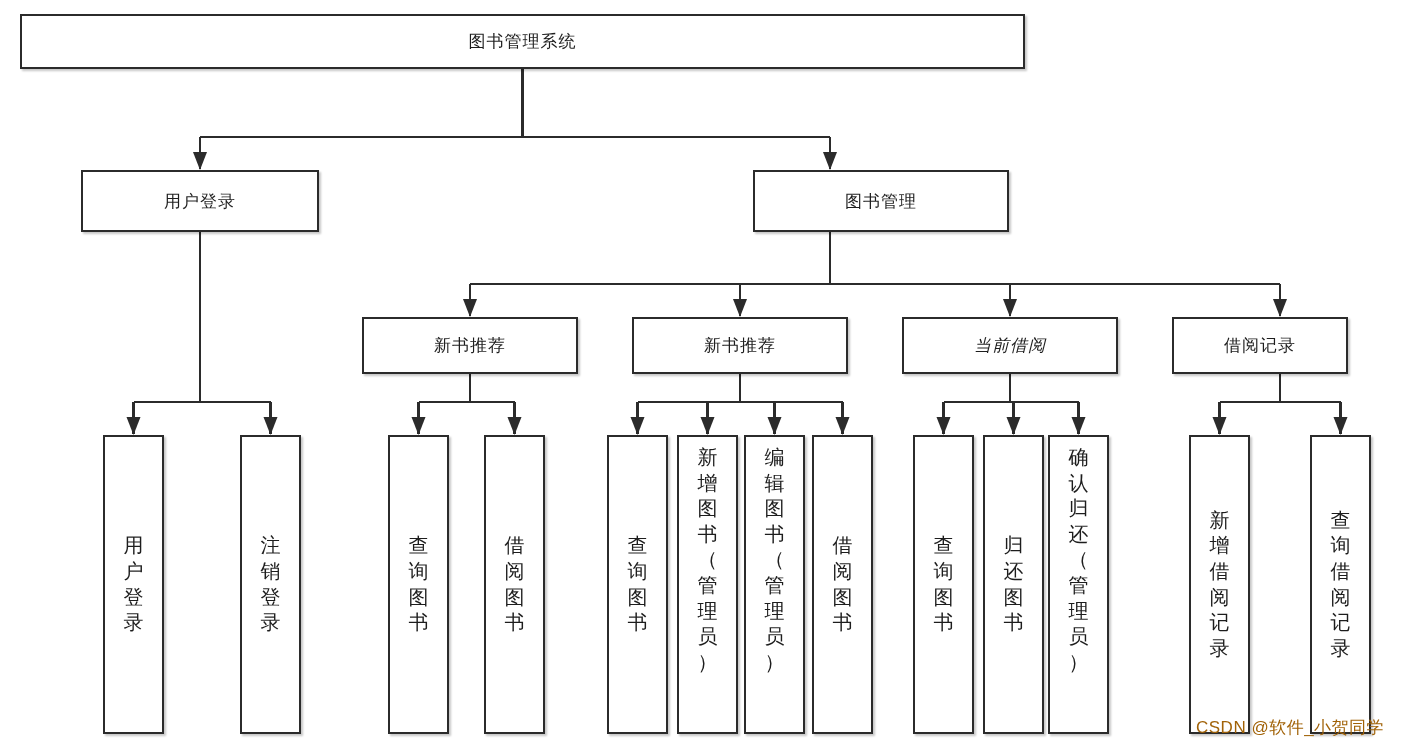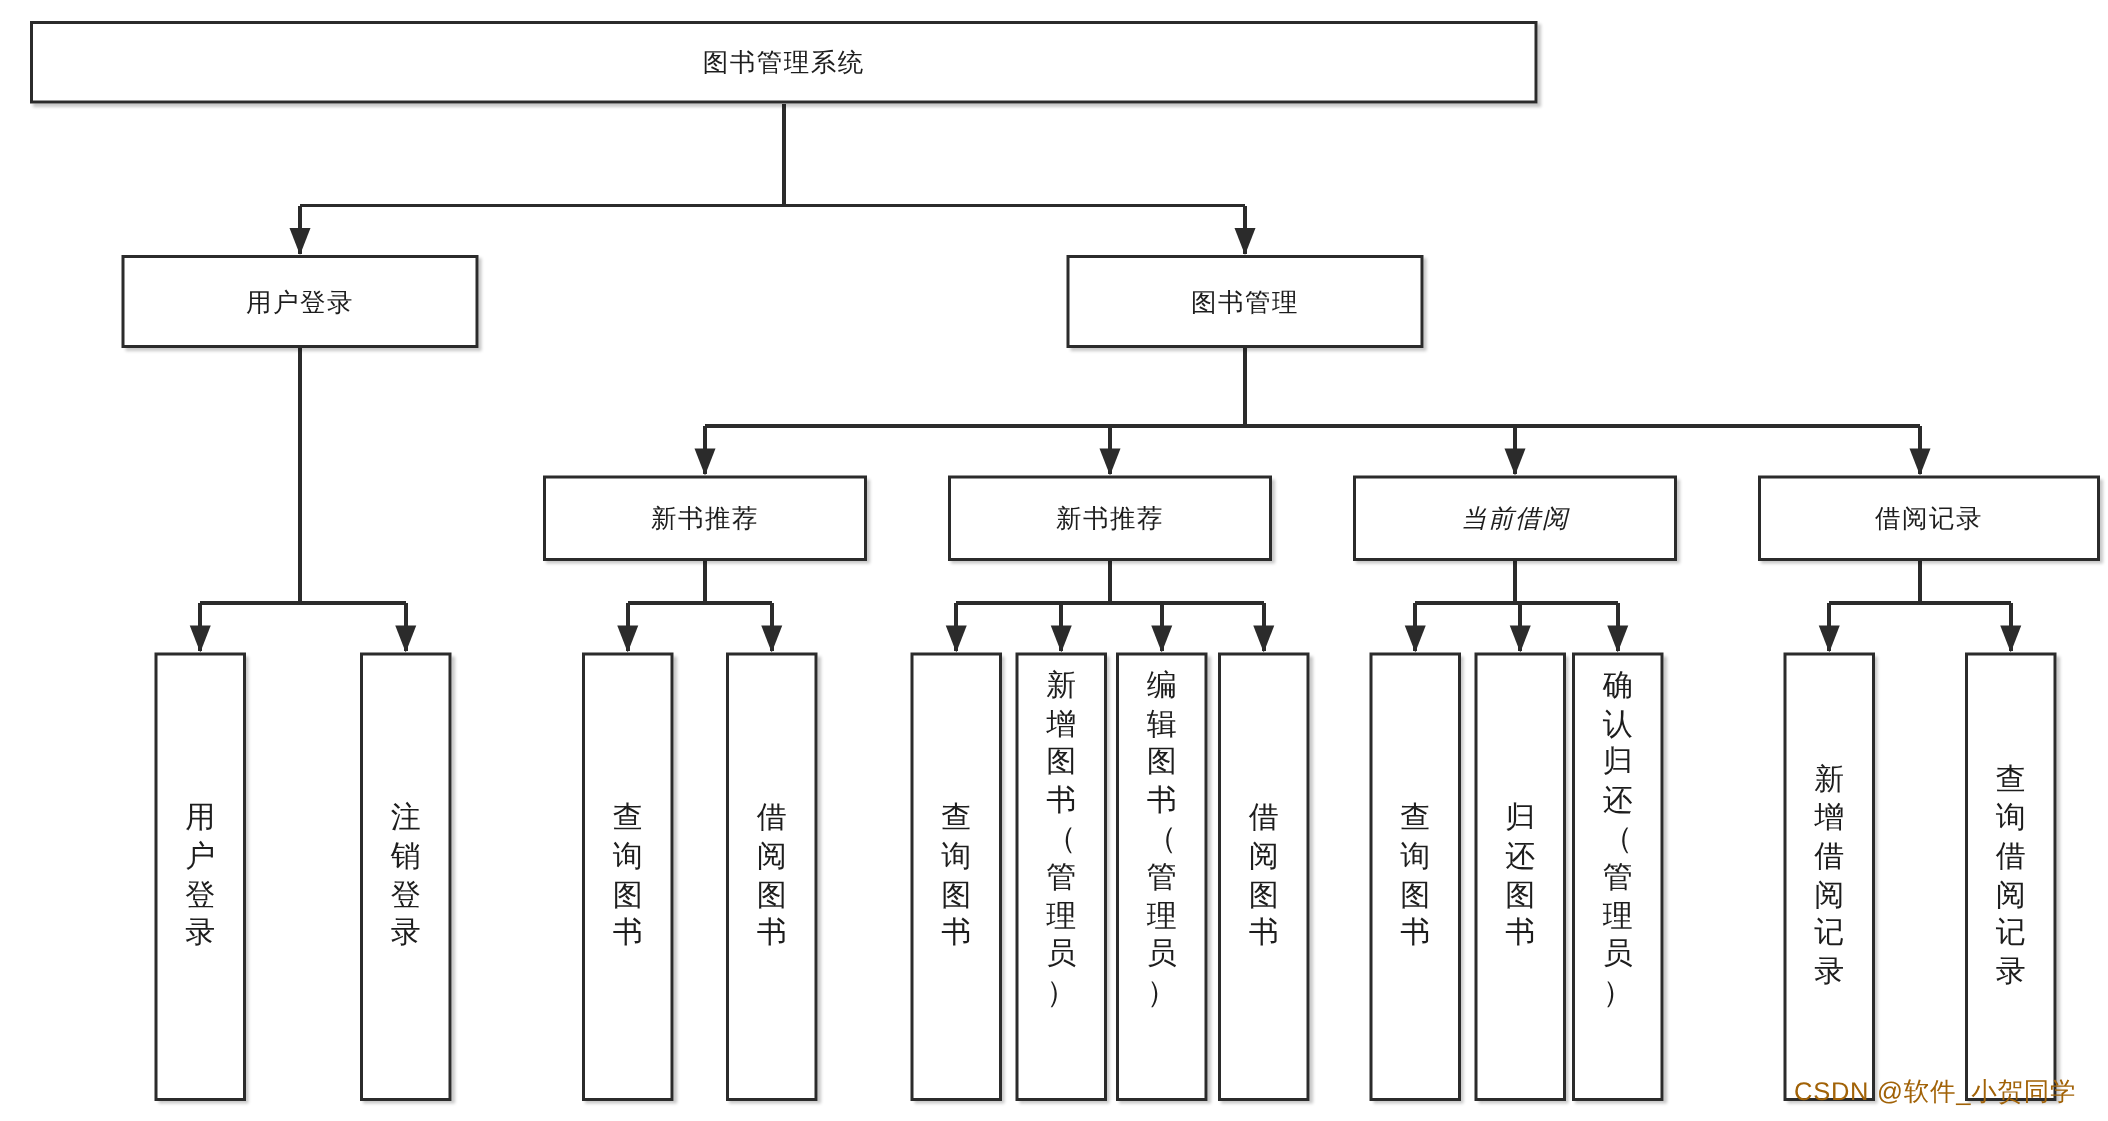--- a/index.html
+++ b/index.html
@@ -139,34 +139,34 @@
       <path d="M 1333.5 417 L 1347.5 417 L 1340.5 435 Z" fill="#2b2b2b"></path>
     </svg>
 
   <div class="node-box" style="left: 20px; top: 14px; width: 1005px; height: 55px;">
     <span class="node-label-h">图书管理系统</span>
   </div>
 
   <div class="node-box" style="left: 81px; top: 170px; width: 238px; height: 62px; font-family: Liberation Mono, monospace;">
     <span class="node-label-h">用户登录</span>
   </div>
-  <div class="node-box" style="left: 711px; top: 170px; width: 238px; height: 62px;">
+  <div class="node-box" style="left: 753px; top: 170px; width: 256px; height: 62px;">
     <span class="node-label-h">图书管理</span>
   </div>
 
   <div class="node-box" style="left: 362px; top: 317px; width: 216px; height: 57px;">
     <span class="node-label-h">新书推荐</span>
   </div>
   <div class="node-box" style="left: 632px; top: 317px; width: 216px; height: 57px;">
     <span class="node-label-h">新书推荐</span>
   </div>
   <div class="node-box" style="left: 902px; top: 317px; width: 216px; height: 57px; font-style: italic;">
     <span class="node-label-h">当前借阅</span>
   </div>
-  <div class="node-box" style="left: 1172px; top: 317px; width: 228px; height: 57px;">
+  <div class="node-box" style="left: 1172px; top: 317px; width: 176px; height: 57px;">
     <span class="node-label-h">借阅记录</span>
   </div>
 
   <div class="node-box" style="left: 103px; top: 435px; width: 61px; height: 299px;">
     <span class="node-label-v centered">
         <span class="vchar">用</span>
         <span class="vchar">户</span>
         <span class="vchar">登</span>
         <span class="vchar">录</span>
       </span>

